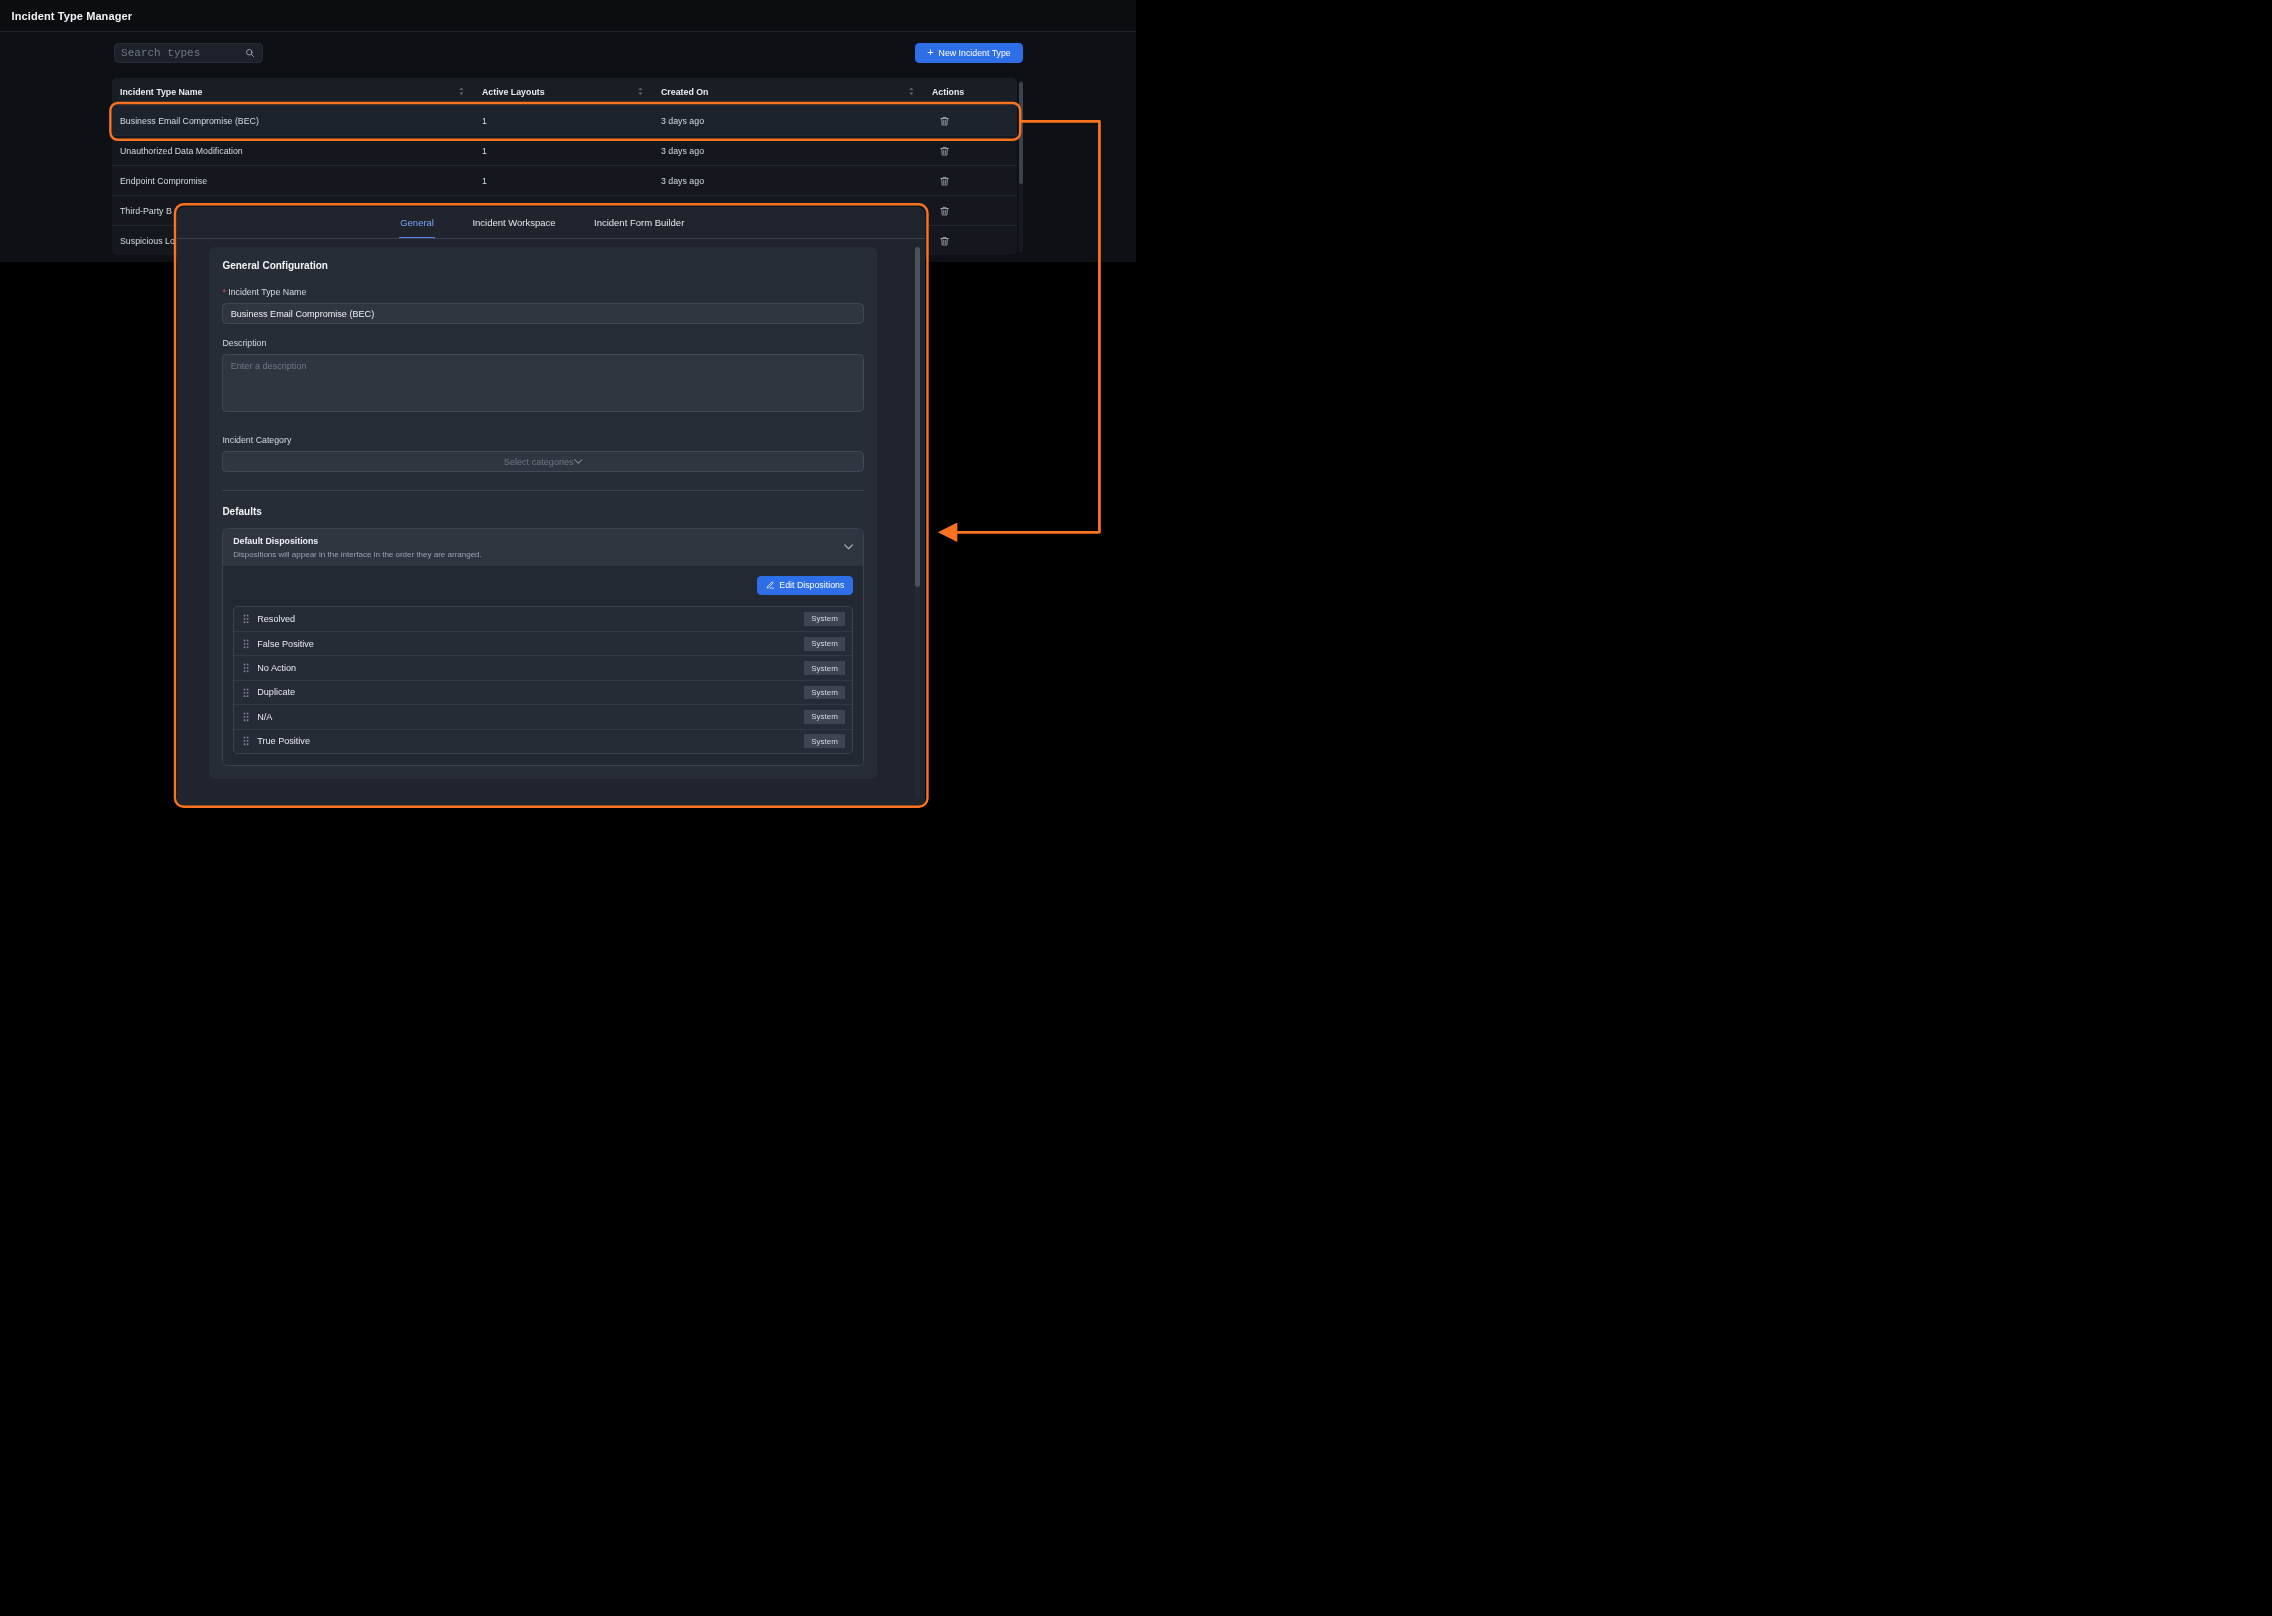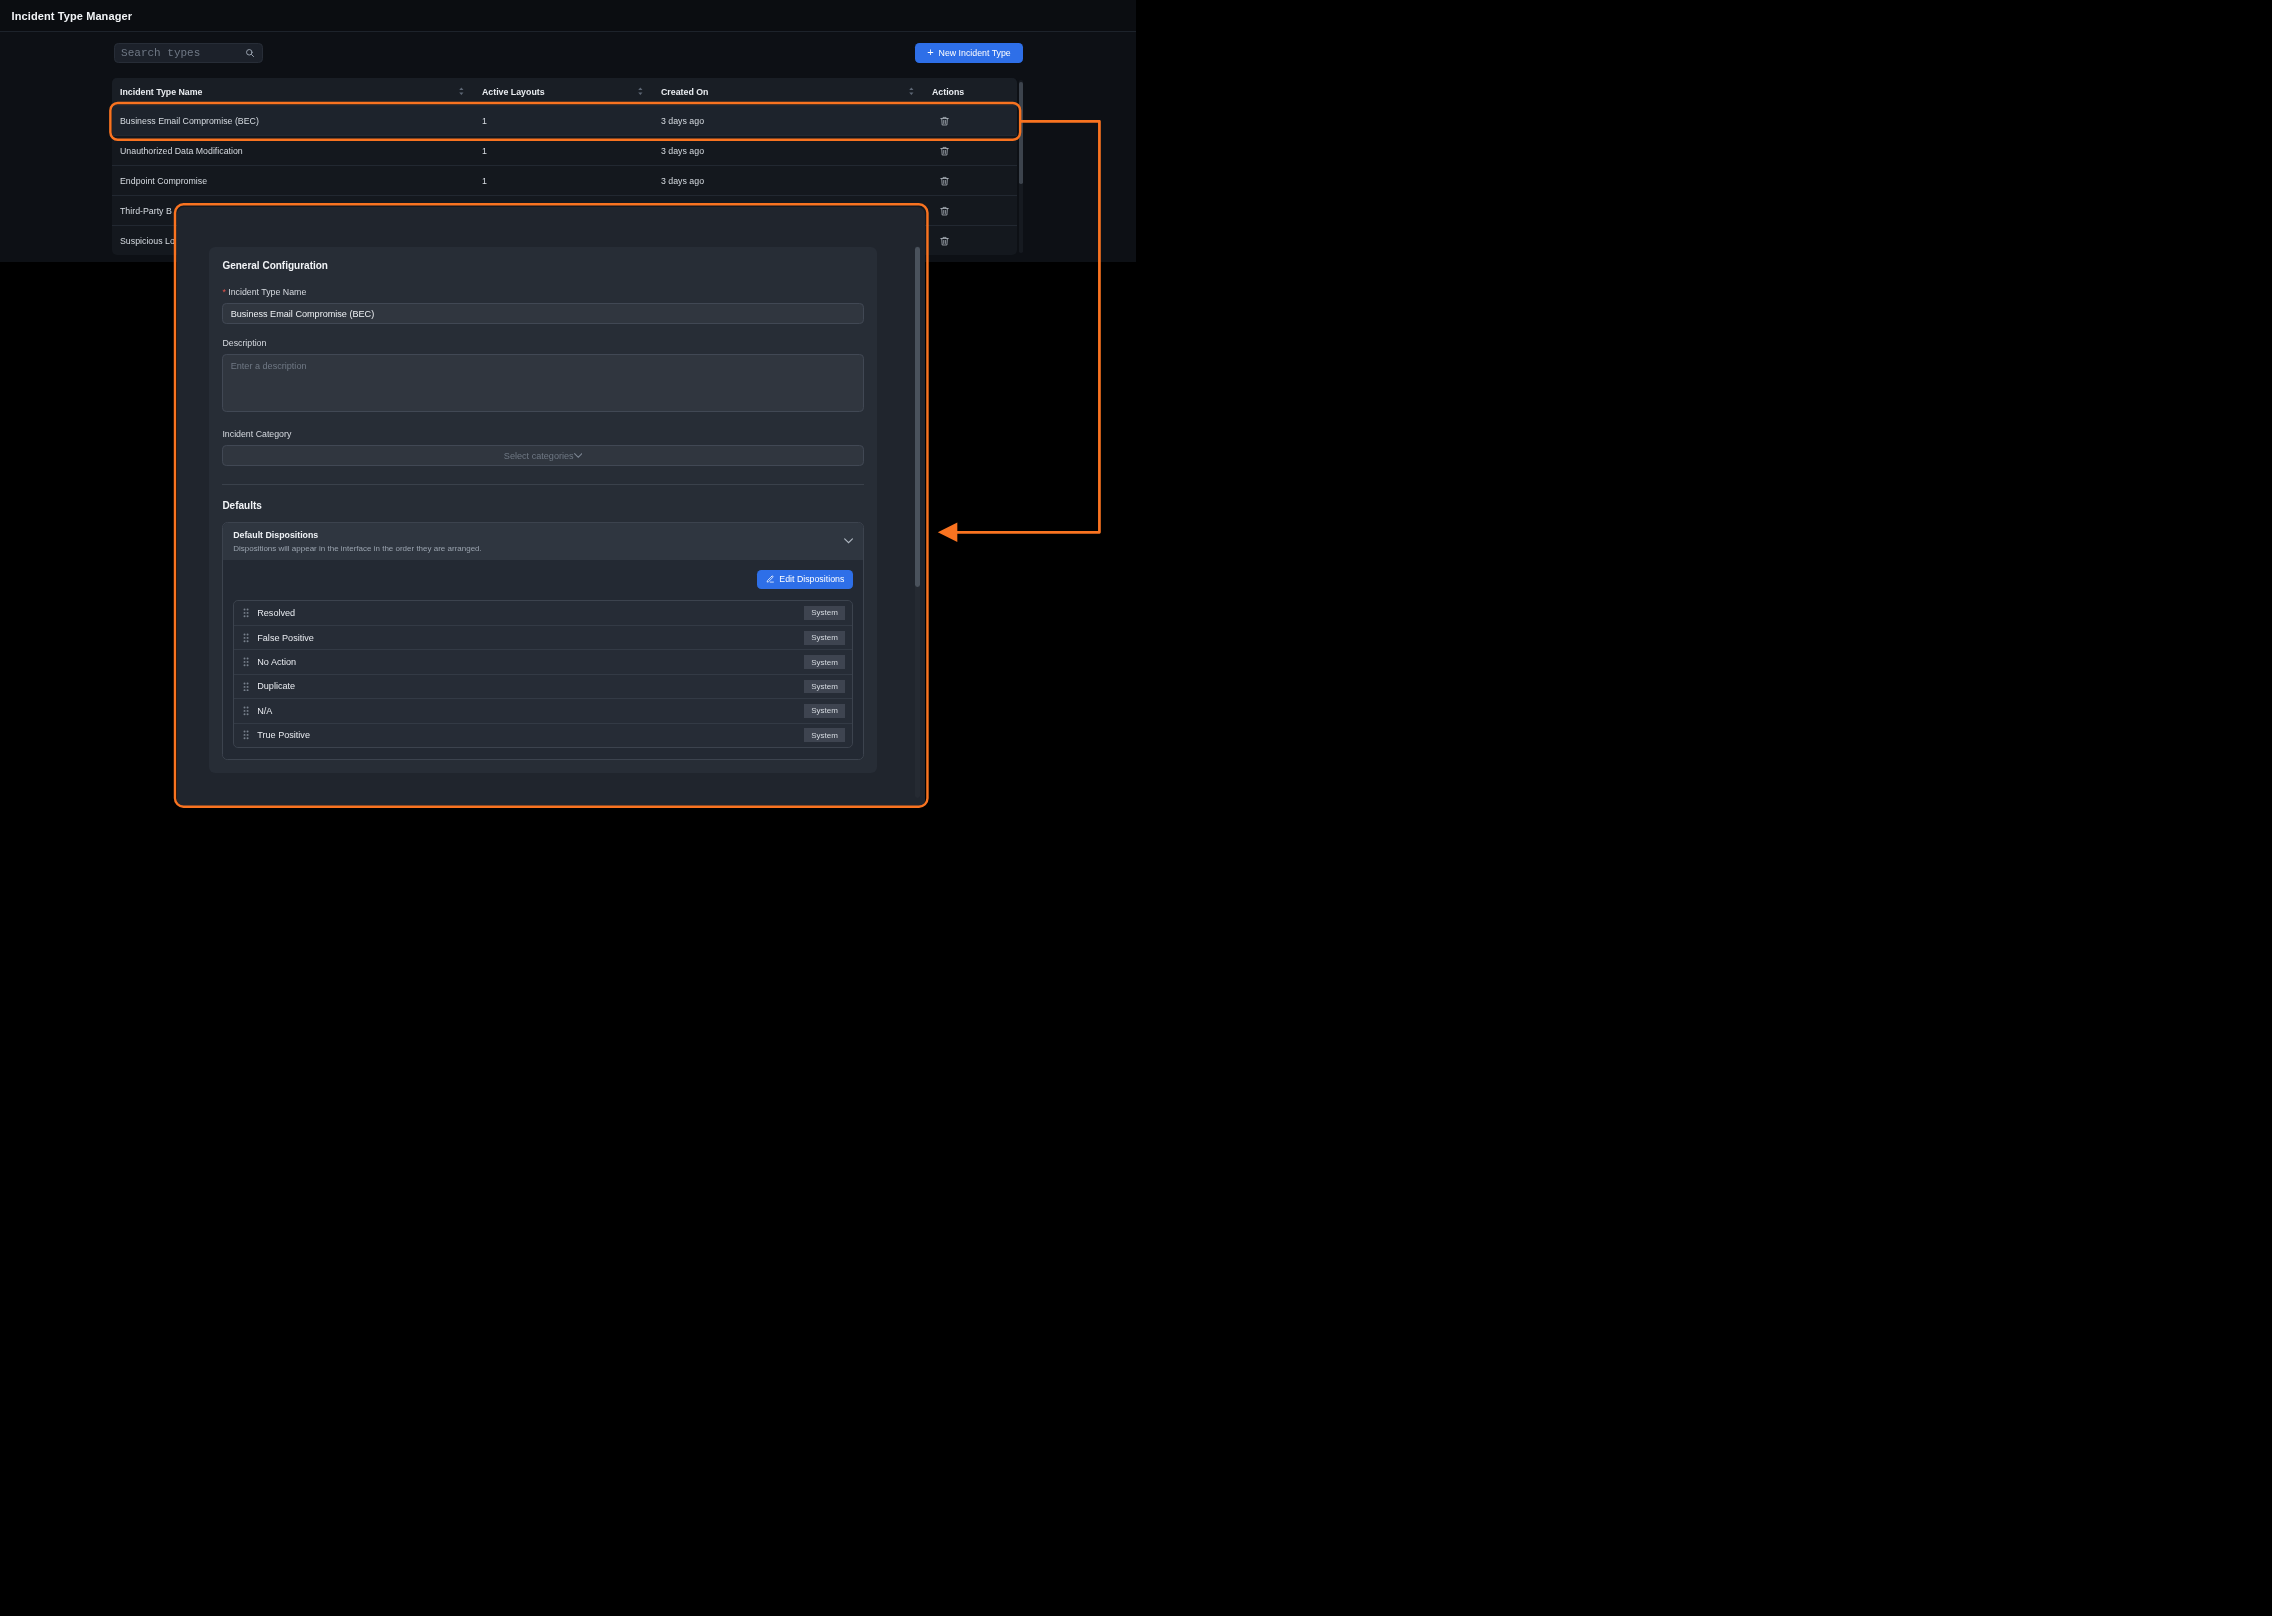--- a/index.html
+++ b/index.html
@@ -55,21 +55,21 @@
   .tab.active { color:#76a6f5; border-bottom-color:#4d83e9; }
 
   .card { position:absolute; left:32px; top:40px; width:668px; background:#272d36; border-radius:6.1px;
     padding:13.4px; }
   .section-title { font-size:10px; font-weight:bold; color:#f2f4f7; margin:0 0 16px; }
   .field-label { font-size:8.8px; color:#d7dbe1; margin-bottom:6.1px; display:flex; gap:2.4px; }
   .req { color:#e5544c; }
   .text-input { width:100%; height:21px; background:#30363f; border:0.6px solid #414854; border-radius:4.3px;
     color:#eef1f4; font-family:inherit; font-size:9.1px; padding:0 7.3px; margin-bottom:13.4px; outline:none; }
   .textarea { width:100%; height:58px; background:#30363f; border:0.6px solid #414854; border-radius:4.3px;
-    color:#eef1f4; font-family:inherit; font-size:9.1px; padding:6.1px 7.3px; resize:none; margin-bottom:15px; outline:none; }
+    color:#eef1f4; font-family:inherit; font-size:9.1px; padding:6.1px 7.3px; resize:none; margin-bottom:21px; outline:none; }
   .textarea::placeholder { color:#6f7884; }
   .select { width:100%; height:21px; background:#30363f; border:0.6px solid #414854; border-radius:4.3px;
     display:flex; align-items:center; justify-content:center; padding:0 7.3px; margin-bottom:18.3px; cursor:pointer; }
   .select .ph { color:#6f7884; font-size:9.1px; }
   .divider { height:0.6px; background:#3a414b; margin-bottom:14.6px; }
   .defaults-title { margin-bottom:11px; }
 
   .panel { border:0.6px solid #3c434e; border-radius:5.5px; overflow:hidden; }
   .panel-header { background:#2f3640; padding:7.3px 9.8px; display:flex; align-items:center;
     justify-content:space-between; cursor:pointer; }
@@ -226,20 +226,25 @@
         </button>
       </div>
   </div>
 </div>
 
 <div class="table-scrollbar">
   <div class="thumb"></div>
 </div>
 
 <div class="modal">
+  <div class="tabbar">
+    <div class="tab active">General</div>
+    <div class="tab">Incident Workspace</div>
+    <div class="tab">Incident Form Builder</div>
+  </div>
 
   <div class="card">
     <div class="section-title">General Configuration</div>
 
     <div class="field-label">
       <span class="req">*</span>
       <span>Incident Type Name</span>
     </div>
     <input class="text-input" value="Business Email Compromise (BEC)" style="">
 

